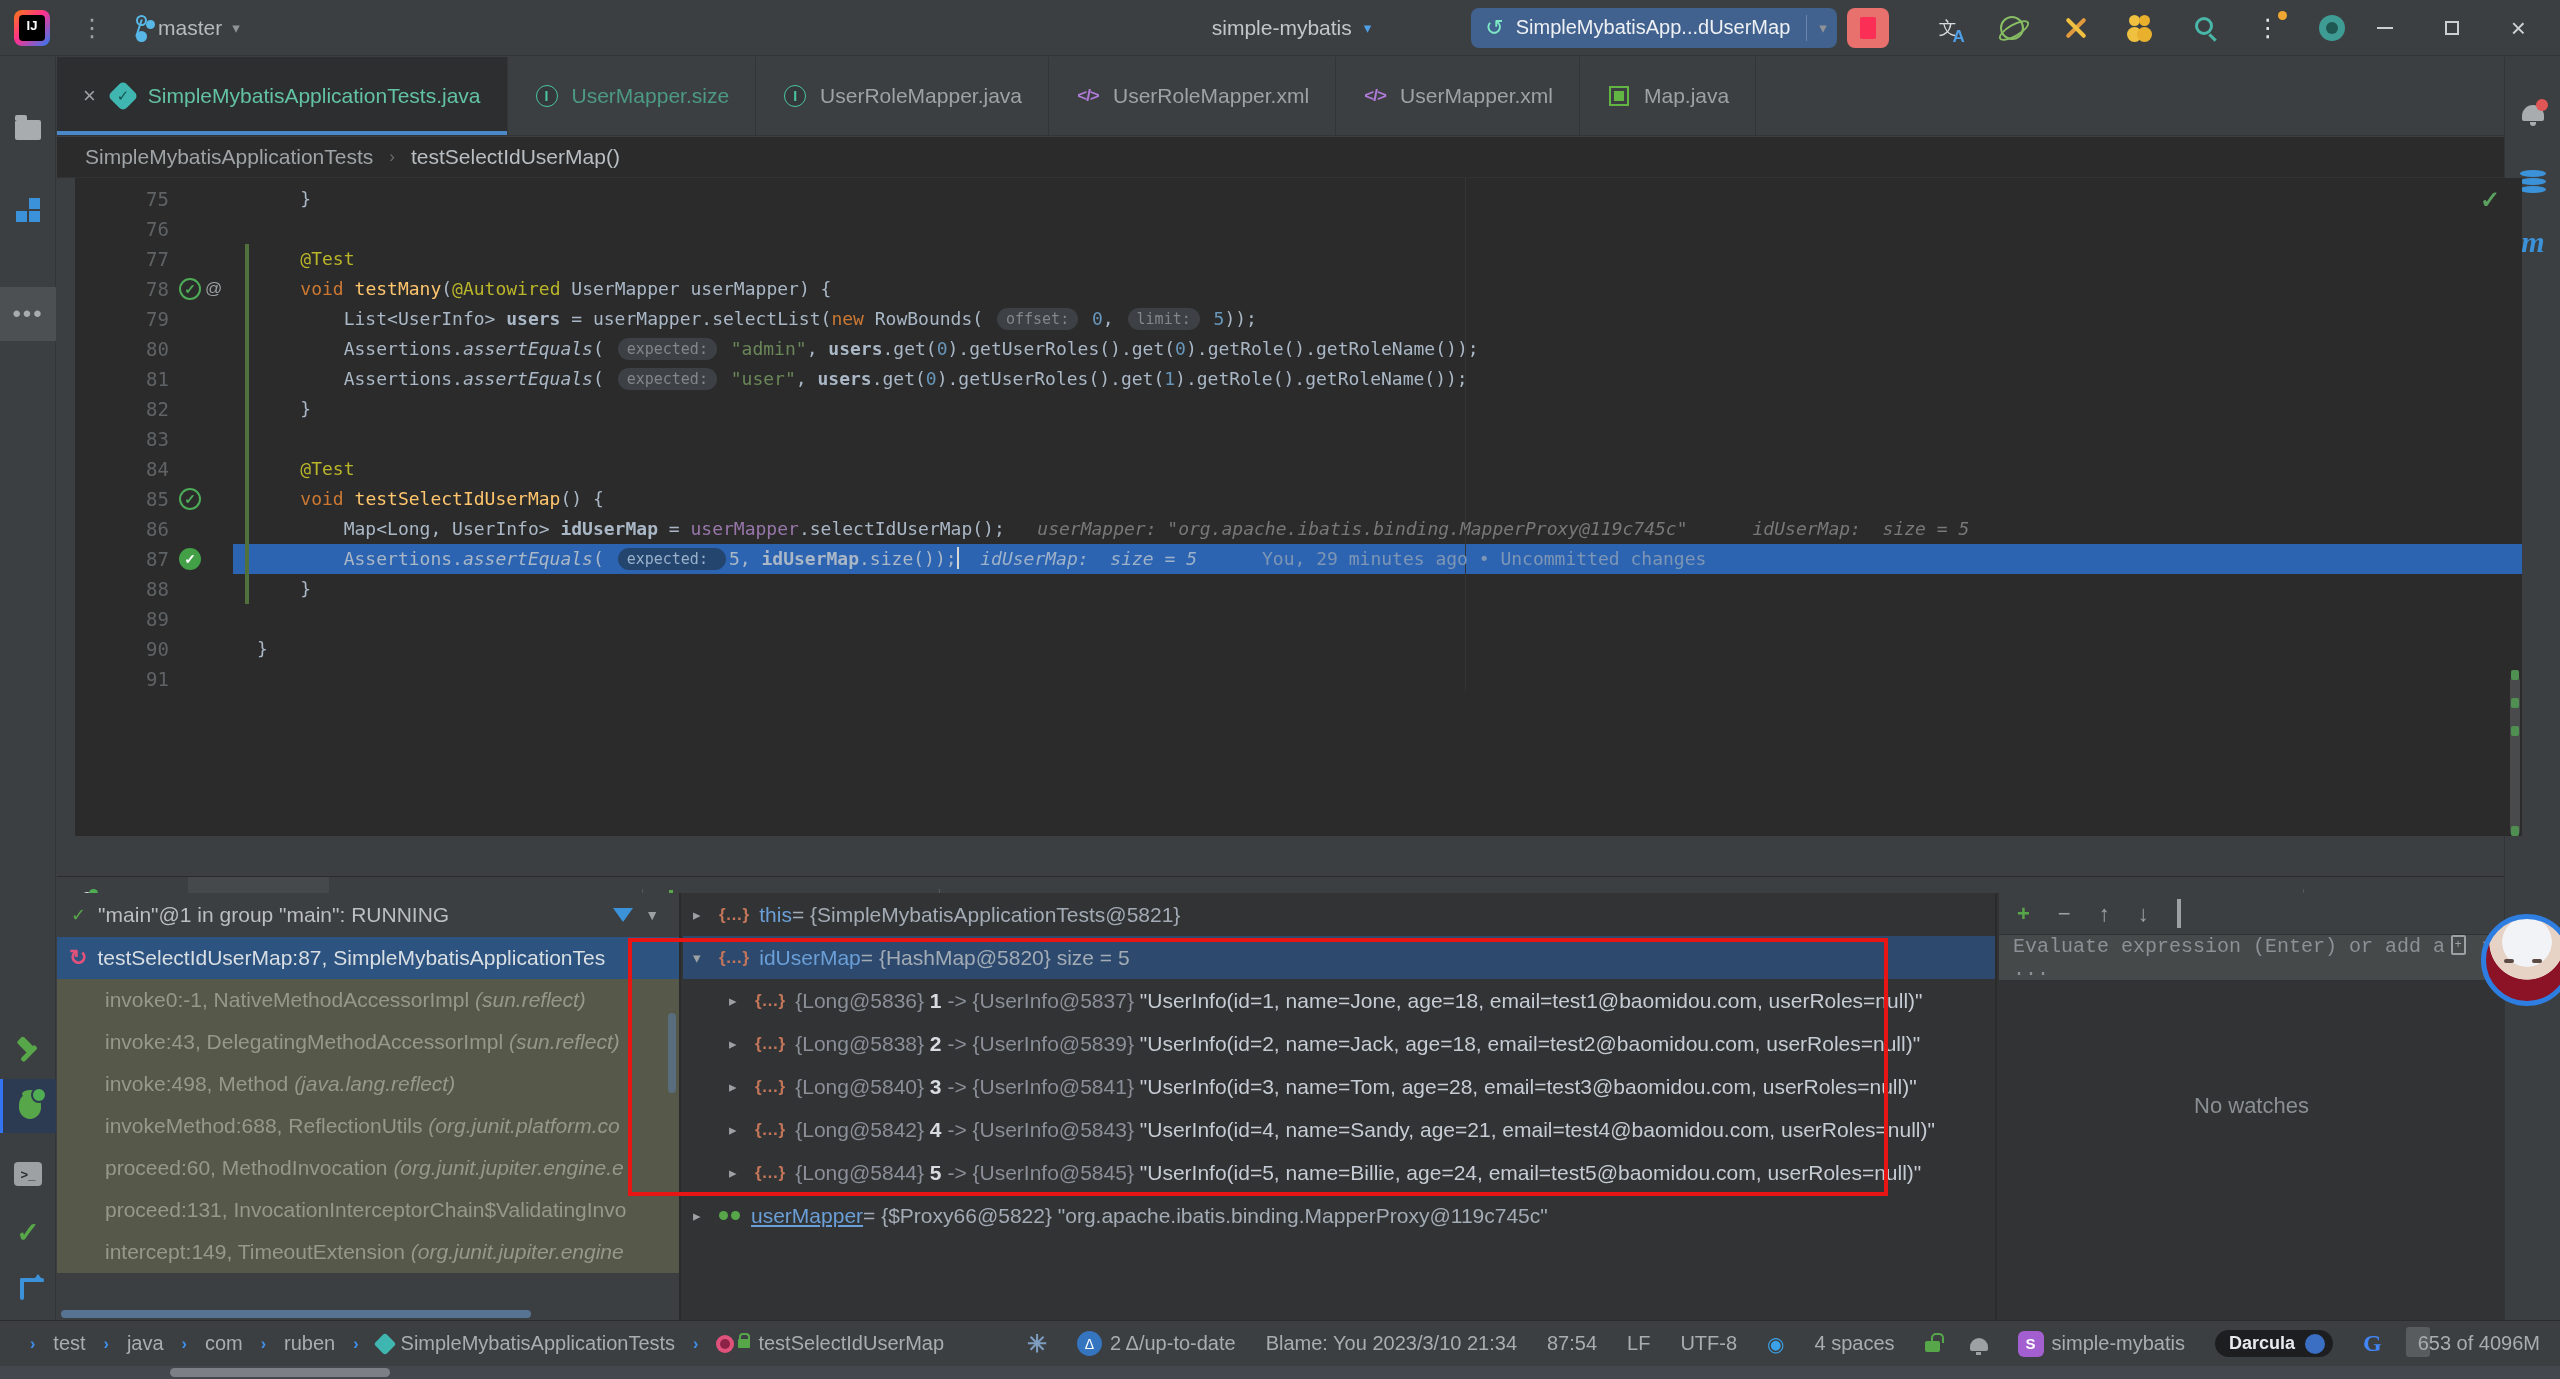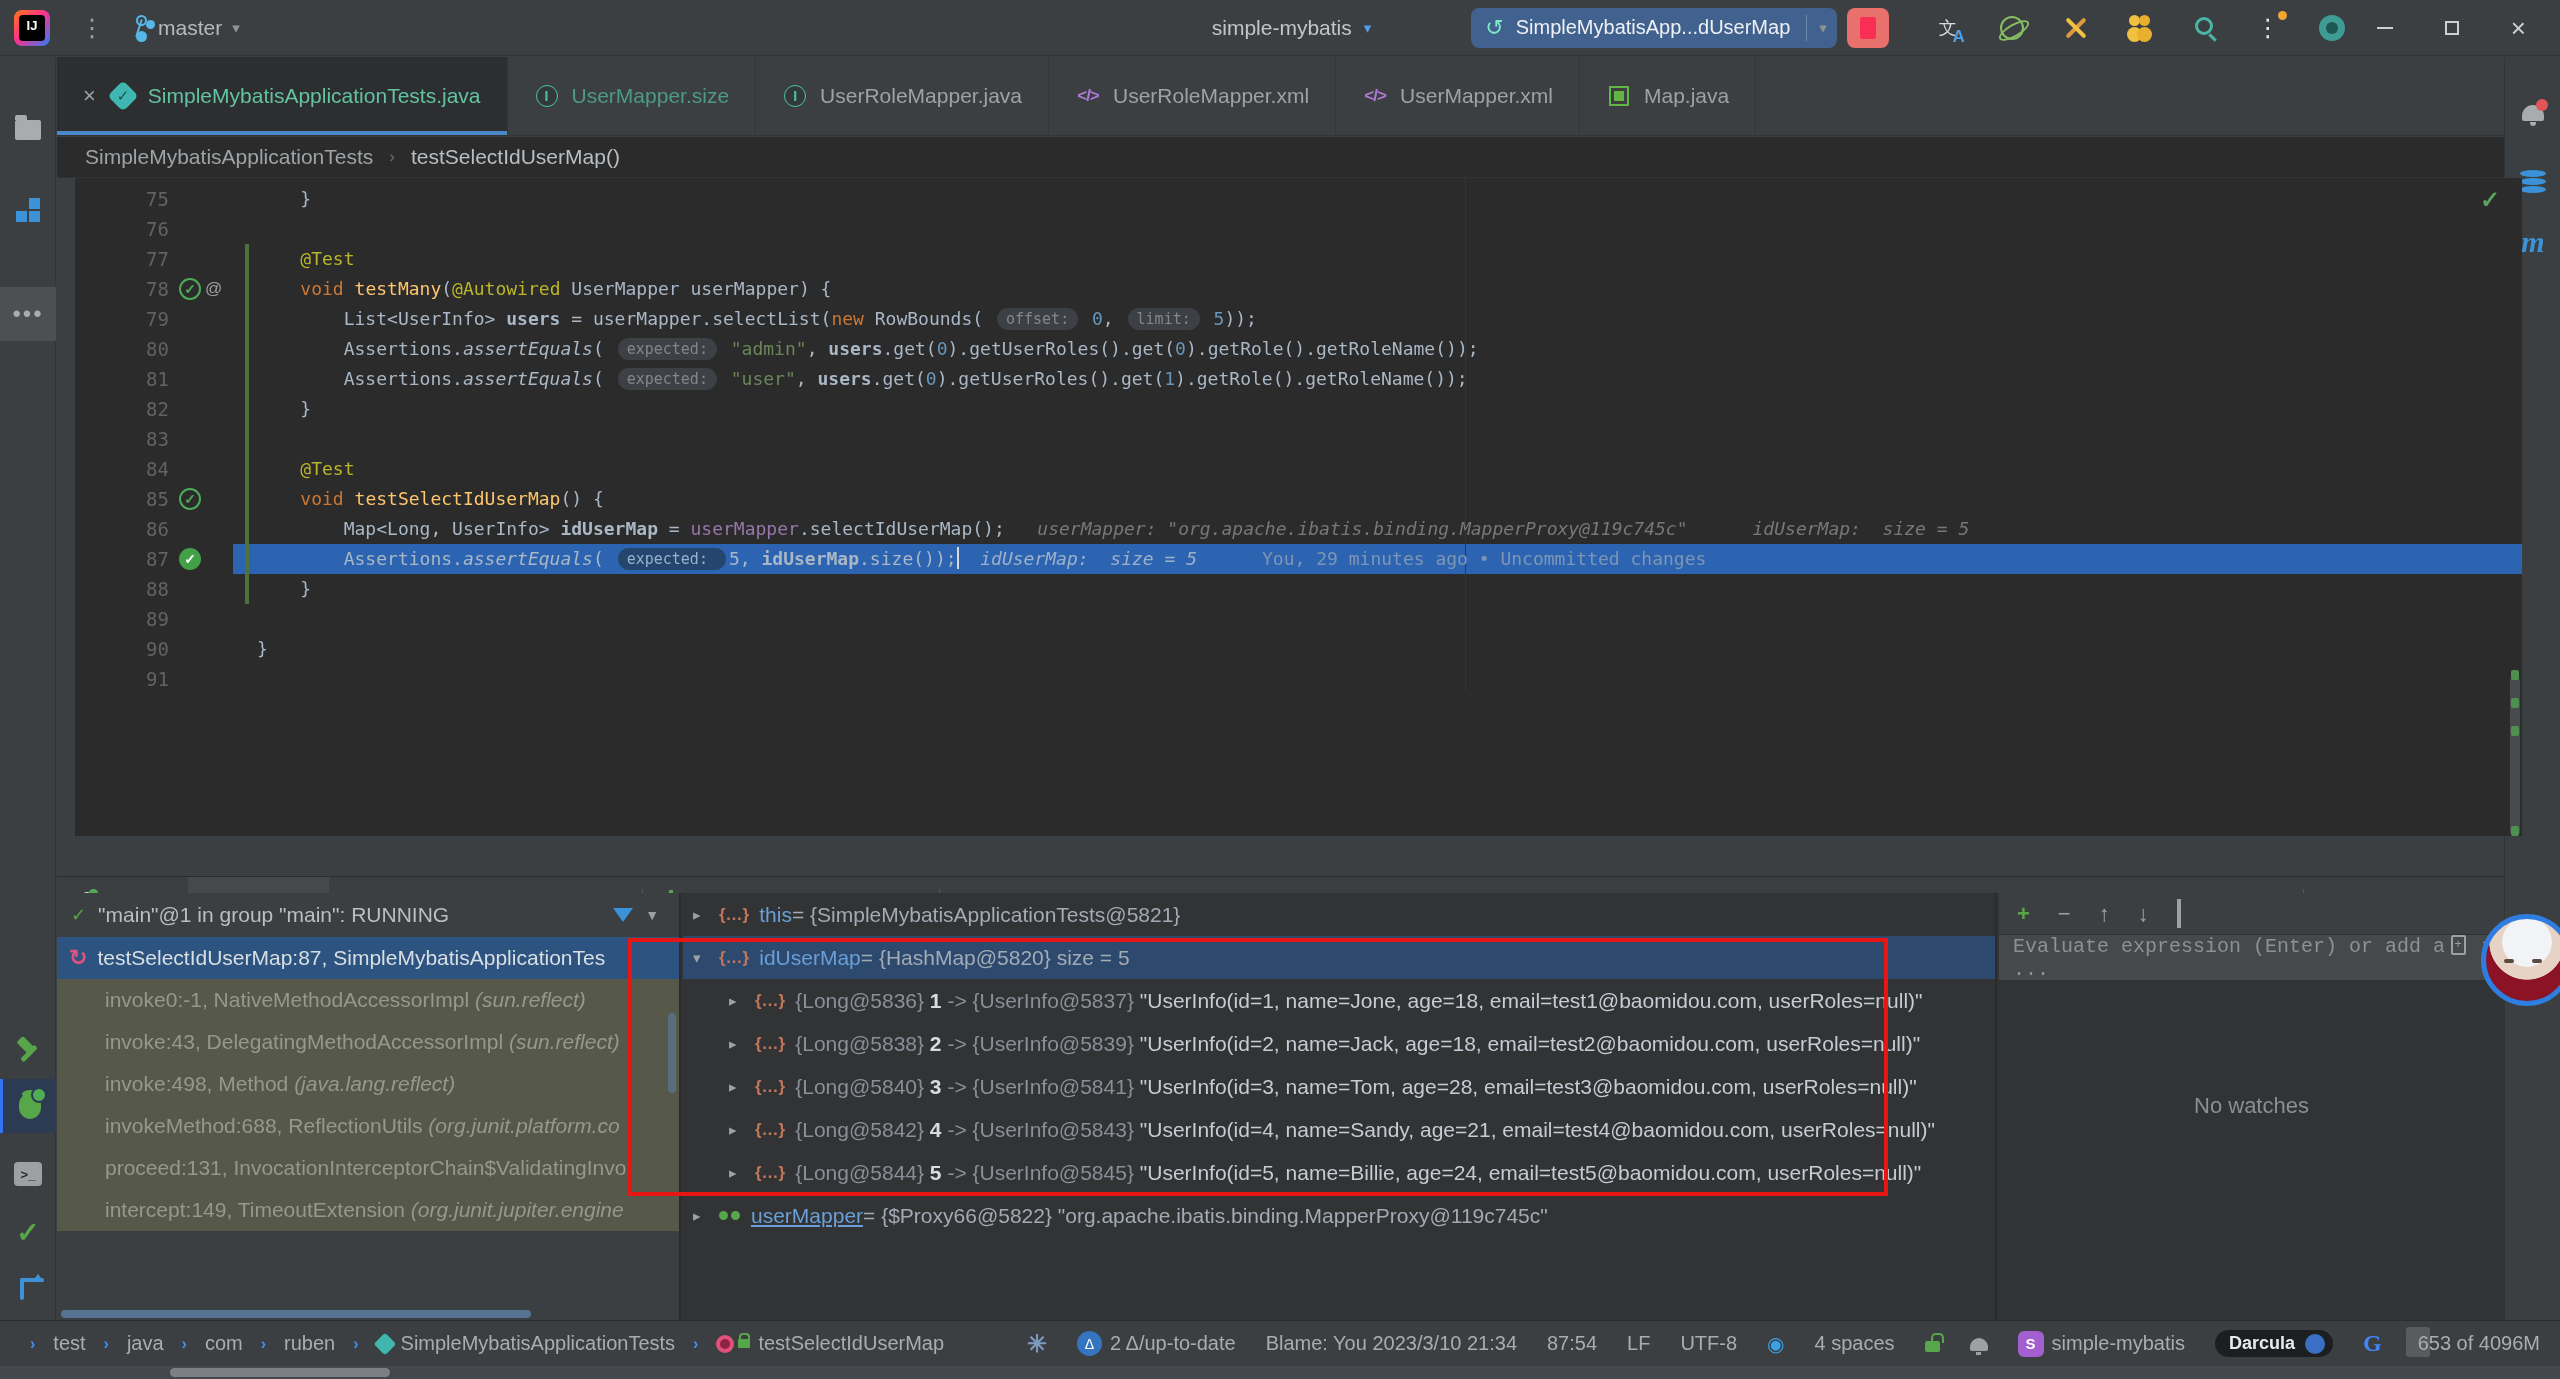--- a/index.html
+++ b/index.html
@@ -458,20 +458,24 @@
       <div class="frame-row lib">
         <span style="width:26px"></span>
         <span>invoke:498, Method <i>(java.lang.reflect)</i></span>
       </div>
       <div class="frame-row lib">
         <span style="width:26px"></span>
         <span>invokeMethod:688, ReflectionUtils <i>(org.junit.platform.co</i></span>
       </div>
       <div class="frame-row lib">
         <span style="width:26px"></span>
+        <span>proceed:60, MethodInvocation <i>(org.junit.jupiter.engine.e</i></span>
+      </div>
+      <div class="frame-row lib">
+        <span style="width:26px"></span>
         <span>proceed:131, InvocationInterceptorChain$ValidatingInvo<i></i></span>
       </div>
       <div class="frame-row lib">
         <span style="width:26px"></span>
         <span>intercept:149, TimeoutExtension <i>(org.junit.jupiter.engine</i></span>
       </div>
       <div class="frames-hscroll"></div>
       <div class="frames-vscroll"></div>
     </div>
   <div id="vars">

